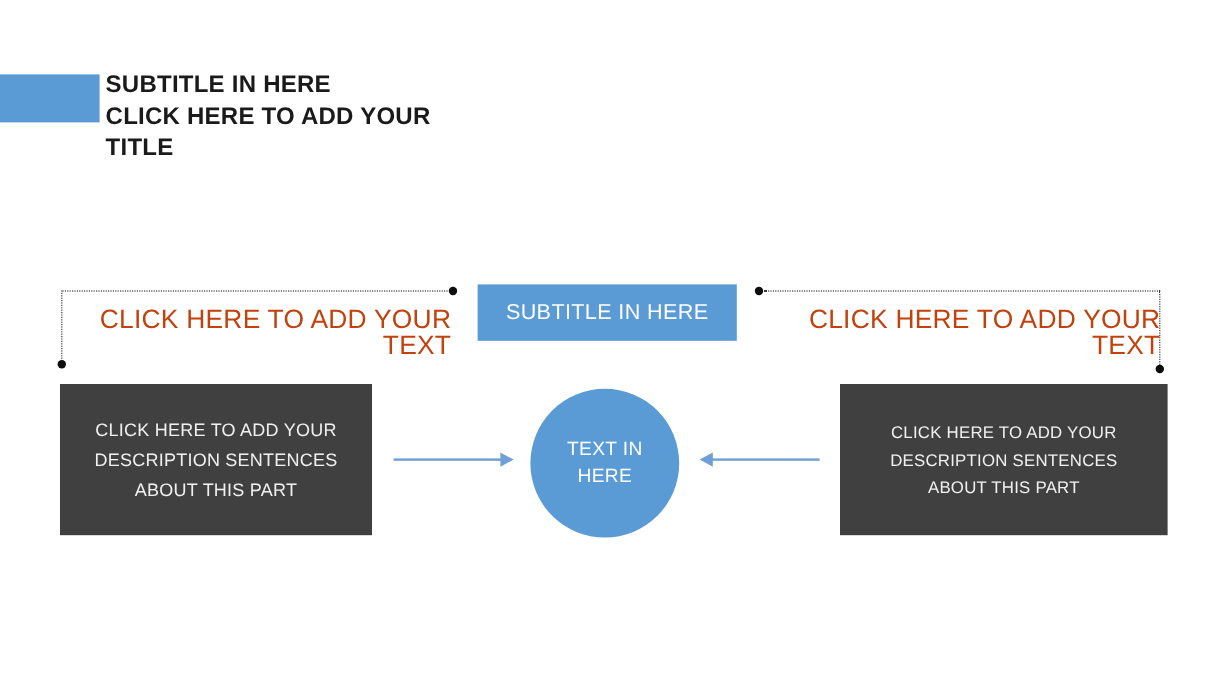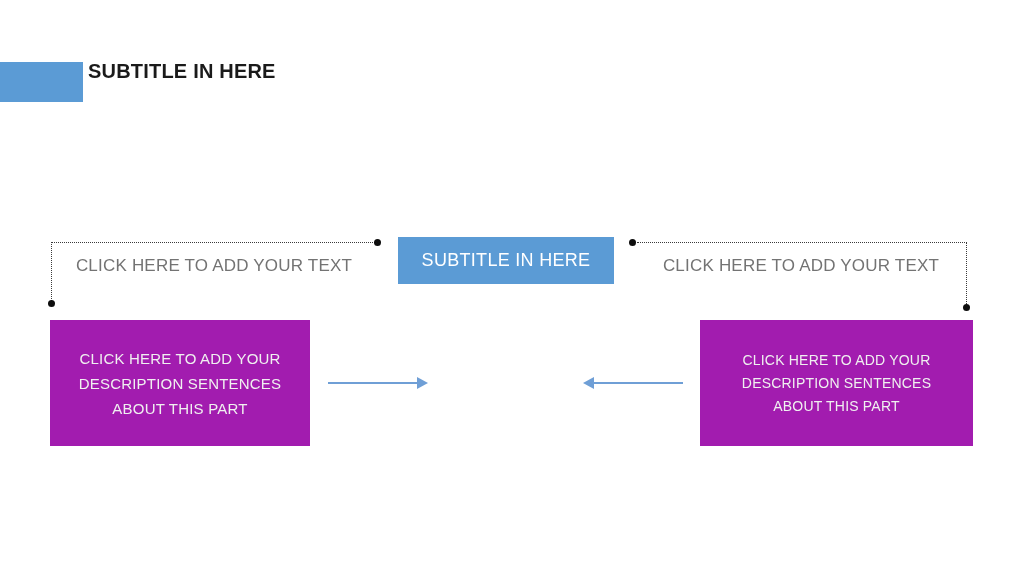--- a/index.html
+++ b/index.html
@@ -25,31 +25,31 @@
   .vline-left{left:51px;top:199px;height:59px;}
   .hline-right{left:637px;top:199px;width:330px;}
   .vline-right{left:966px;top:199px;height:62px;}
   .dot{width:7px;height:7px;border-radius:50%;background:#0d0d0d;}
   .dot-lt{left:374px;top:196px;}
   .dot-lb{left:48px;top:257px;}
   .dot-rt{left:629px;top:196px;}
   .dot-rb{left:963px;top:261px;}
 
   
-  .bracket-label{font-size:17px;line-height:22px;color:#737373;text-align:center;letter-spacing:.2px;}
+  .bracket-label{font-size:22px;line-height:22px;color:#c2410c;text-align:right;letter-spacing:.2px;}
   .label-left{left:52px;top:212px;width:324px;}
   .label-right{left:635px;top:212px;width:332px;}
 
   
   .subtitle-box{left:398px;top:194px;width:216px;height:47px;background:#5B9BD5;
     color:#ffffff;font-size:18px;letter-spacing:.3px;
     display:flex;align-items:center;justify-content:center;text-align:center;}
 
   
-  .desc-box{background:#a21caf;color:#F0F0F0;display:flex;align-items:center;
+  .desc-box{background:#404040;color:#F0F0F0;display:flex;align-items:center;
     justify-content:center;text-align:center;letter-spacing:.2px;}
   .desc-left{left:50px;top:277px;width:260px;height:126px;font-size:15px;line-height:25px;padding:0 15px;box-sizing:border-box;}
   .desc-right{left:700px;top:277px;width:273px;height:126px;font-size:14px;line-height:23px;padding:0 16px;box-sizing:border-box;}
 
   
   .circle{left:442px;top:281px;width:124px;height:124px;border-radius:50%;
     background:#5B9BD5;color:#ffffff;display:flex;align-items:center;justify-content:center;
     text-align:center;font-size:16px;line-height:23px;letter-spacing:.3px;}
   .circle .inner{width:90px;}
 
@@ -62,20 +62,21 @@
   .ahead-right{left:583px;top:334px;border-right:11px solid #6F9FD6;}
 </style>
 </head>
 <body>
 
 <div class="slide">
 
   <div class="abs corner-rect"></div>
   <div class="abs title-block">
     <div>SUBTITLE IN HERE</div>
+    <div>CLICK HERE TO ADD YOUR TITLE</div>
   </div>
 
   <div class="abs h-dotted hline-left"></div>
   <div class="abs v-dotted vline-left"></div>
   <div class="abs dot dot-lt"></div>
   <div class="abs dot dot-lb"></div>
   <div class="abs bracket-label label-left">CLICK HERE TO ADD YOUR TEXT</div>
 
   <div class="abs h-dotted hline-right"></div>
   <div class="abs v-dotted vline-right"></div>
@@ -90,14 +91,17 @@
   </div>
   <div class="abs desc-box desc-right">
     <span>CLICK HERE TO ADD YOUR DESCRIPTION SENTENCES ABOUT THIS PART</span>
   </div>
 
   <div class="abs arrow-line aline-left"></div>
   <div class="abs arrow-head ahead-left"></div>
   <div class="abs arrow-line aline-right"></div>
   <div class="abs arrow-head ahead-right"></div>
 
+  <div class="abs circle">
+    <div class="inner">TEXT IN HERE</div>
+  </div>
 
 </div>
 
 </body></html>

